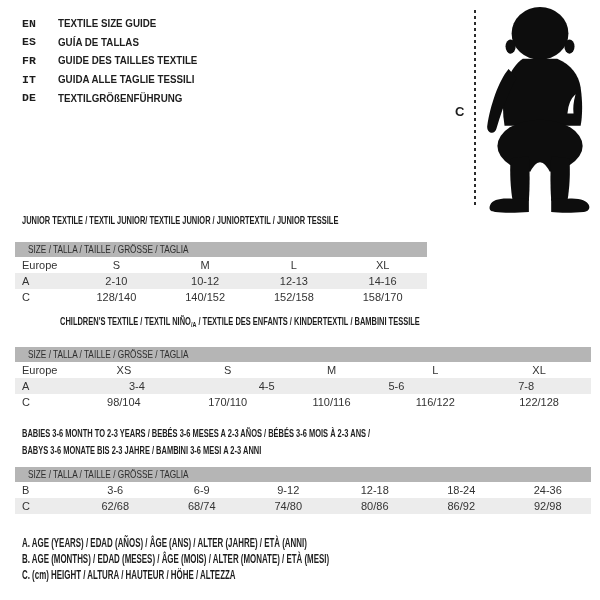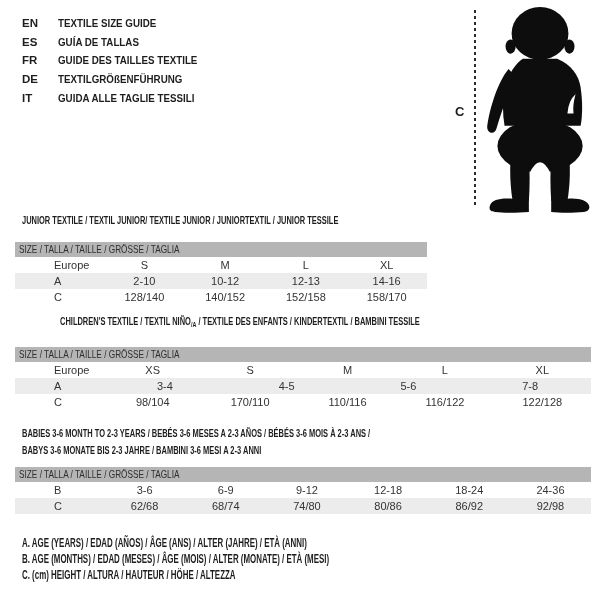--- a/index.html
+++ b/index.html
@@ -3,42 +3,42 @@
 <meta charset="utf-8">
 <style>
   html,body{margin:0;padding:0;background:#fff;}
   .page{
     position:relative;width:600px;height:600px;background:#ffffff;
     font-family:"Liberation Sans",sans-serif;color:#1d1d1d;overflow:hidden;
   }
   
   .lang-list{position:absolute;left:22px;top:14px;}
   .lang-row{display:flex;height:18.6px;align-items:center;font-weight:700;font-size:11.5px;}
-  .lang-code{width:36px;flex:0 0 36px;}
+  .lang-code{width:36px;flex:0 0 36px;font-family:Liberation Mono, monospace;}
   .lang-label .cond{display:inline-block;transform:scaleX(0.85);transform-origin:0 50%;white-space:nowrap;}
   
   .measure-line{
     position:absolute;left:474px;top:10px;width:2px;height:198px;
     background:repeating-linear-gradient(to bottom,#2b2b2b 0 3px,transparent 3px 6px);
   }
   .measure-letter{position:absolute;left:455px;top:104px;font-weight:700;font-size:13px;color:#1d1d1d;}
   .silhouette{position:absolute;left:482px;top:6px;}
   
   .tbl-title{position:absolute;left:22px;font-weight:700;font-size:11px;white-space:nowrap;}
   .tbl-title .cond{display:inline-block;transform:scaleX(0.68);transform-origin:0 50%;white-space:nowrap;}
   .tbl-title .subscript{font-size:8px;vertical-align:-2px;}
   .tbl{position:absolute;left:15px;}
   .tbl-head{
     height:15px;line-height:15px;background:#b5b5b5;color:#2e2e2e;
-    font-size:11px;padding-left:4px;white-space:nowrap;
+    font-size:11px;padding-left:13px;white-space:nowrap;
   }
   .tbl-head .cond{display:inline-block;transform:scaleX(0.75);transform-origin:0 50%;}
   .tbl-row{display:flex;height:16px;line-height:16px;font-size:11px;color:#333;}
   .tbl-row.alt{background:#ececec;}
-  .rl{flex:0 0 50px;padding-left:7px;margin-left:32px;}
+  .rl{flex:0 0 50px;padding-left:7px;}
   .cell{flex:1 1 0;text-align:center;}
   
   .footnotes{position:absolute;left:22px;top:535px;font-weight:700;font-size:12px;}
   .fn-line{height:16.2px;line-height:16.2px;white-space:nowrap;}
   .fn-line .cond{display:inline-block;transform:scaleX(0.66);transform-origin:0 50%;}
 </style>
 </head>
 <body>
 
 <div class="page">
@@ -50,26 +50,26 @@
     </div>
     <div class="lang-row">
       <span class="lang-code">ES</span>
       <span class="lang-label"><span class="cond">GUÍA DE TALLAS</span></span>
     </div>
     <div class="lang-row">
       <span class="lang-code">FR</span>
       <span class="lang-label"><span class="cond">GUIDE DES TAILLES TEXTILE</span></span>
     </div>
     <div class="lang-row">
+      <span class="lang-code">IT</span>
+      <span class="lang-label"><span class="cond">GUIDA ALLE TAGLIE TESSILI</span></span>
+    </div>
+    <div class="lang-row">
       <span class="lang-code">DE</span>
       <span class="lang-label"><span class="cond">TEXTILGRÖßENFÜHRUNG</span></span>
-    </div>
-    <div class="lang-row">
-      <span class="lang-code">IT</span>
-      <span class="lang-label"><span class="cond">GUIDA ALLE TAGLIE TESSILI</span></span>
     </div>
   </div>
 
   <div class="measure-line"></div>
   <div class="measure-letter">C</div>
   <svg class="silhouette" width="112" height="208" viewBox="0 0 110 205" xmlns="http://www.w3.org/2000/svg">
     <g fill="#0d0d0d">
       <ellipse cx="57" cy="27" rx="28" ry="26"></ellipse>
       <ellipse cx="28" cy="40" rx="5" ry="7"></ellipse>
       <ellipse cx="86" cy="40" rx="5" ry="7"></ellipse>

